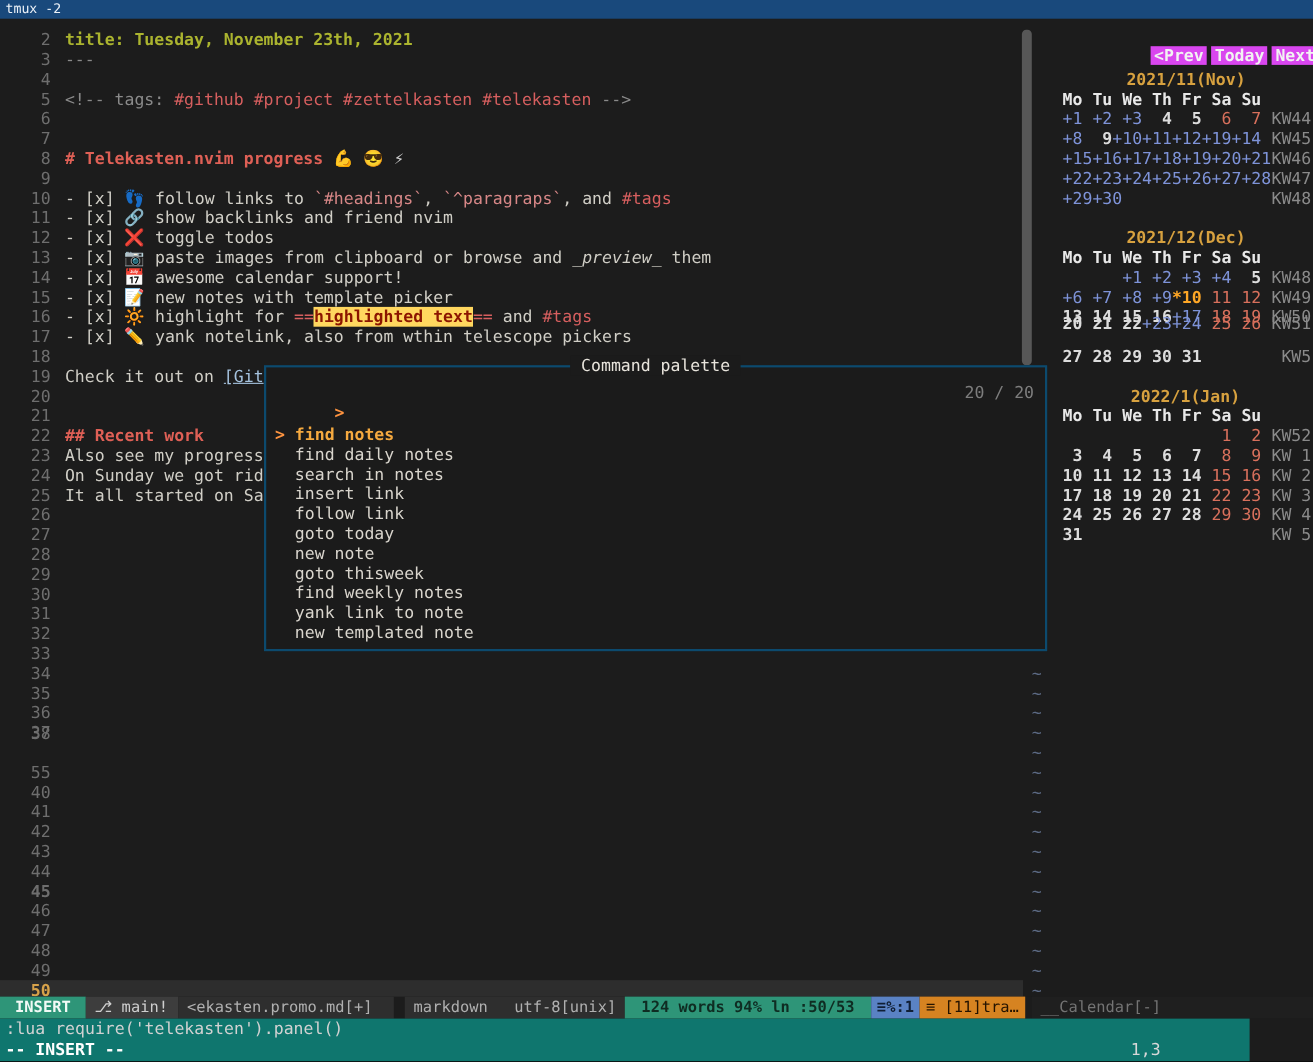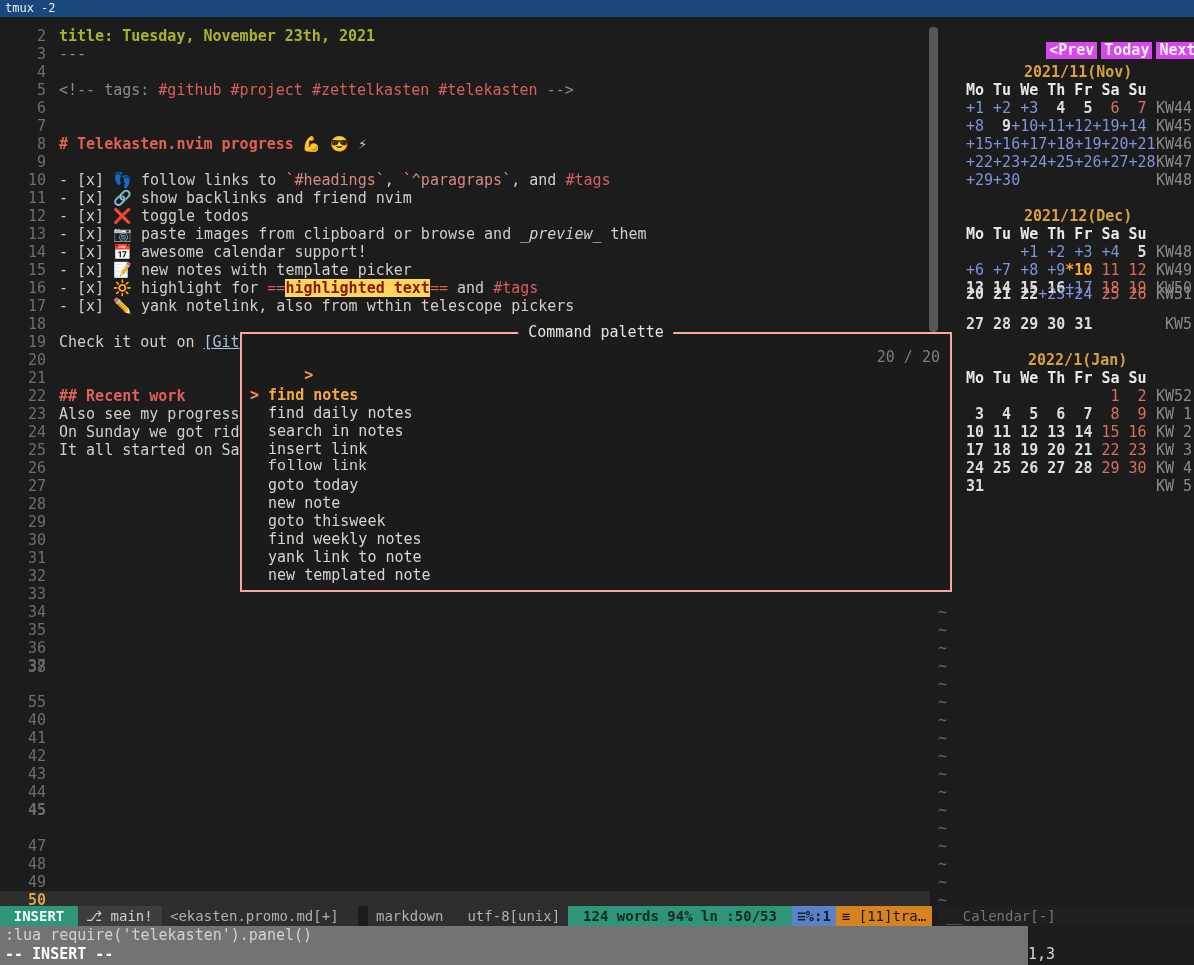--- a/index.html
+++ b/index.html
@@ -33,21 +33,21 @@
   .cal-month{color:#d7a13f;font-weight:bold;}
   .cal-head{color:#e8e8e8;font-weight:bold;}
   .cd.wd{color:#dcdcdc;font-weight:bold;}
   .cd.lk{color:#7e93d8;}
   .cd.we{color:#d8705c;}
   .cd.today{color:#ffa726;font-weight:bold;}
   .kw{position:absolute;left:184px;width:42px;text-align:right;color:#8a8a8a;font-weight:normal;}
   .tilde-row{position:absolute;left:938px;height:18px;line-height:18px;color:#5c6a84;}
   
   .palette{position:absolute;left:240px;top:332px;width:712px;height:260px;background:#1b1b1b;
-           border:2px solid #fca5a5;z-index:10;}
+           border:2px solid #0c4a6e;z-index:10;}
   .pal-title{position:absolute;top:-11px;left:50%;transform:translateX(-50%);background:#1b1b1b;
              padding:0 10px;color:#e8e4dc;white-space:pre;}
   .pal-prompt{position:absolute;top:14px;left:8px;right:10px;height:18px;line-height:18px;white-space:pre;}
   .pal-caret{color:#ff9440;font-weight:bold;white-space:pre;}
   .pal-count{position:absolute;right:0;top:0;color:#7d7d7d;}
   .pal-row{position:absolute;left:8px;height:18px;line-height:18px;white-space:pre;color:#d9d5cd;}
   .pal-row .pal-label{color:#d9d5cd;}
   .pal-row.sel .pal-label{color:#f5a93f;font-weight:bold;}
   
   .statusline{position:absolute;top:906px;left:0;width:1194px;height:20px;background:#1c1c1c;
@@ -56,21 +56,21 @@
   .sl-mode{left:0;width:78px;background:#2e9578;color:#f2faf6;font-weight:bold;text-align:center;}
   .sl-branch{left:78px;width:84px;background:#3d3d3d;color:#cfcfcf;padding-left:8px;}
   .sl-file{left:162px;width:196px;background:#2e2e2e;color:#b0b0b0;padding-left:8px;}
   .sl-ft{left:368px;width:200px;background:#2e2e2e;color:#b0b0b0;padding-left:8px;}
   .sl-ft .enc{margin-left:24px;}
   .sl-words{left:568px;width:224px;background:#2e9578;color:#0f2c22;font-weight:bold;text-align:center;}
   .sl-loc{left:792px;width:44px;background:#5a82c4;color:#101f35;font-weight:bold;text-align:center;}
   .sl-extra{left:836px;width:96px;background:#d68321;color:#241300;text-align:center;}
   .sl-cal{left:938px;width:256px;background:#1f1f1f;color:#747474;padding-left:8px;}
   
-  .bottom{position:absolute;top:926px;left:0;width:1028px;height:39px;background:#737373;}
+  .bottom{position:absolute;top:926px;left:0;width:1136px;height:39px;background:#0f766e;}
   .cmdline{position:absolute;top:0;left:5px;height:18px;line-height:18px;color:#d2d2d2;white-space:pre;}
   .ruler{position:absolute;top:18px;left:0;width:100%;height:20px;line-height:20px;}
   .ruler-mode{position:absolute;left:5px;color:#ffffff;font-weight:bold;white-space:pre;}
   .ruler-pos{position:absolute;left:1028px;color:#d8d8d8;}
   .ruler-scroll{position:absolute;left:1156px;color:#d8d8d8;margin-left:41px;}
 </style>
 </head>
 <body>
 
 <div class="screen">
@@ -117,20 +117,21 @@
       <div class="ed-row" style="top: 612px;"><span class="lnum">36</span><span class="ltext"></span></div>
       <div class="ed-row" style="top: 630px;"><span class="lnum">37</span><span class="ltext"></span></div>
       <div class="ed-row" style="top: 611px; margin-top: 20px;"><span class="lnum">38</span><span class="ltext"></span></div>
       <div class="ed-row" style="top: 666px;"><span class="lnum">55</span><span class="ltext"></span></div>
       <div class="ed-row" style="top: 684px;"><span class="lnum">40</span><span class="ltext"></span></div>
       <div class="ed-row" style="top: 702px;"><span class="lnum">41</span><span class="ltext"></span></div>
       <div class="ed-row" style="top: 720px;"><span class="lnum">42</span><span class="ltext"></span></div>
       <div class="ed-row" style="top: 738px;"><span class="lnum">43</span><span class="ltext"></span></div>
       <div class="ed-row" style="top: 756px;"><span class="lnum">44</span><span class="ltext"></span></div>
       <div class="ed-row" style="top: 774px; font-weight: bold;"><span class="lnum">45</span><span class="ltext"></span></div>
+      <div class="ed-row" style="top: 792px;"><span class="lnum">46</span><span class="ltext"></span></div>
       <div class="ed-row" style="top: 810px;"><span class="lnum">47</span><span class="ltext"></span></div>
       <div class="ed-row" style="top: 828px;"><span class="lnum">48</span><span class="ltext"></span></div>
       <div class="ed-row" style="top: 846px;"><span class="lnum">49</span><span class="ltext"></span></div>
       <div class="ed-row cur" style="top: 864px;"><span class="lnum lnum-cur">50</span><span class="ltext"></span></div>
     </div>
   <div class="scroll-thumb"></div>
 
   <div class="cal-nav">
     <span class="chip">&lt;Prev</span><span class="chip">Today</span><span class="chip">Next&gt;</span>
   </div>
@@ -182,21 +183,21 @@
     <span class="pal-title">Command palette</span>
     <div class="pal-prompt">
       <span class="pal-caret">&gt;</span>
       <span class="pal-count">20 / 20</span>
     </div>
     <div></div>
   <div class="pal-row sel" style="top: 52px;"><span class="pal-caret">&gt; </span><span class="pal-label">find notes</span></div>
       <div class="pal-row" style="top: 70px;"><span class="pal-caret">  </span><span class="pal-label">find daily notes</span></div>
       <div class="pal-row" style="top: 88px;"><span class="pal-caret">  </span><span class="pal-label">search in notes</span></div>
       <div class="pal-row" style="top: 106px;"><span class="pal-caret">  </span><span class="pal-label">insert link</span></div>
-      <div class="pal-row" style="top: 124px; font-family: Liberation Mono, monospace;"><span class="pal-caret">  </span><span class="pal-label">follow link</span></div>
+      <div class="pal-row" style="top: 124px;"><span class="pal-caret">  </span><span class="pal-label">follow link</span></div>
       <div class="pal-row" style="top: 142px;"><span class="pal-caret">  </span><span class="pal-label">goto today</span></div>
       <div class="pal-row" style="top: 160px;"><span class="pal-caret">  </span><span class="pal-label">new note</span></div>
       <div class="pal-row" style="top: 178px;"><span class="pal-caret">  </span><span class="pal-label">goto thisweek</span></div>
       <div class="pal-row" style="top: 196px;"><span class="pal-caret">  </span><span class="pal-label">find weekly notes</span></div>
       <div class="pal-row" style="top: 214px; text-align: center;"><span class="pal-caret">  </span><span class="pal-label">yank link to note</span></div>
       <div class="pal-row" style="top: 232px;"><span class="pal-caret">  </span><span class="pal-label">new templated note</span></div>
     </div>
 
   <div class="statusline">
     <span class="sl sl-mode">INSERT</span>

